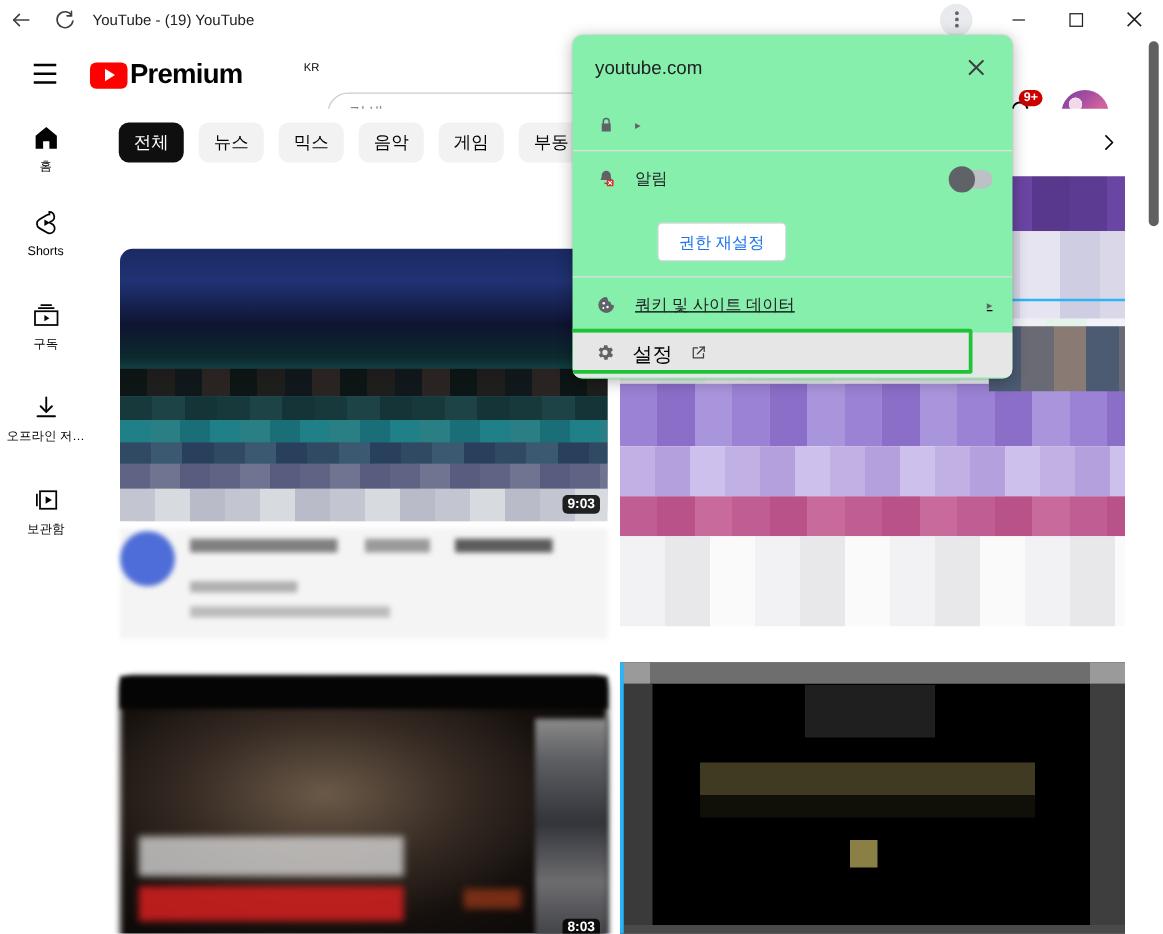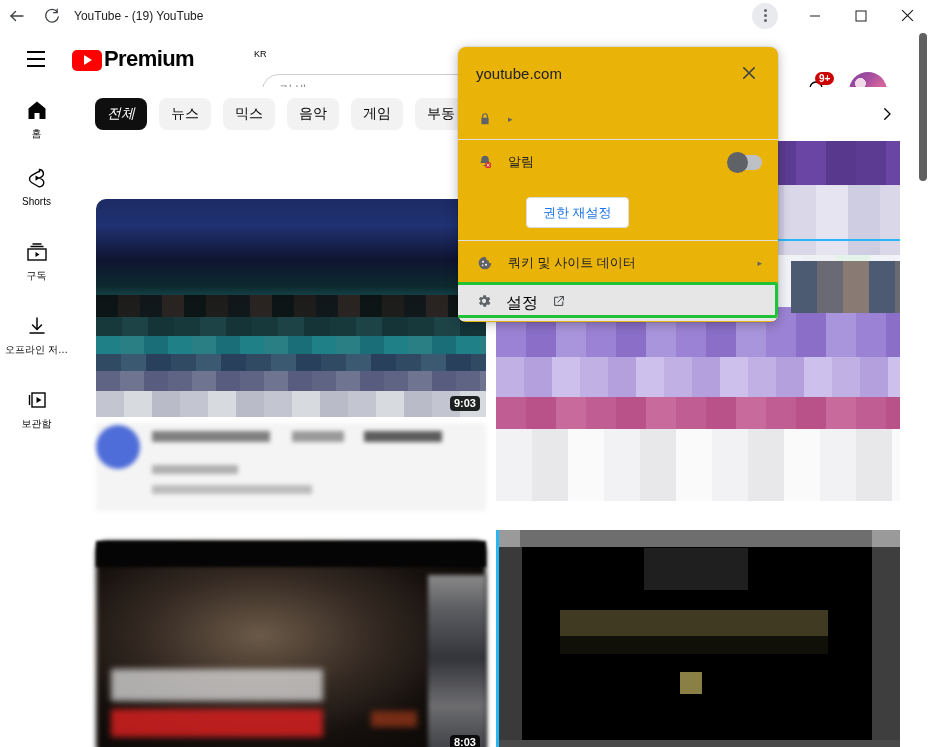--- a/index.html
+++ b/index.html
@@ -61,21 +61,21 @@
   #yt-play {
     width: 30px; height: 21px; background:#ff0000; border-radius:5px;
     display:flex; align-items:center; justify-content:center; margin-top:2px;
   }
   #yt-play .tri {
     width:0; height:0; border-left:8px solid #fff;
     border-top:5px solid transparent; border-bottom:5px solid transparent;
     margin-left:2px;
   }
   #yt-word { font-size:22px; font-weight:bold; color:#030303; letter-spacing:-0.6px; line-height:22px; margin-left:2px; }
-  #yt-sup { font-size:9px; color:#030303; font-weight:500; margin-left:12px; margin-top:1px;padding-left:48px; }
+  #yt-sup { font-size:9px; color:#030303; font-weight:500; margin-left:1px; margin-top:1px;padding-left:48px; }
 
   #searchbox {
     position:absolute; left:262px; top:43px; width:347px; height:33px;
     border:1px solid #ccc; border-radius:18px; background:#fff;
     display:flex; align-items:center; padding-left:16px;
     font-size:14px; color:#888;
   }
 
   #bell-wrap { position:absolute; left:802px; top:44px; width:32px; height:32px; }
   #bell-badge {
@@ -107,21 +107,21 @@
   
   #chips {
     position:absolute; left:73px; top:56px; width:857px; height:54px;
     display:flex; align-items:center; background:#fff; overflow:hidden;
   }
   .chip {
     height:32px; border-radius:8px; background:#f2f2f2; color:#030303;
     font-size:14px; display:flex; align-items:center; padding:0 12px;
     margin-right:12px; white-space:nowrap;
   }
-  .chip:first-child { margin-left:22px;font-style:italic; }
+  .chip:first-child { margin-left:22px; }
   .chip.active { background:#0f0f0f; color:#fff; }
   #chip-next {
     position:absolute; right:28px; top:12px; width:30px; height:30px;
     display:flex; align-items:center; justify-content:center; background:#fff;
   }
 
   
   #grid { position:absolute; left:73px; top:110px; width:857px; height:606px; }
   .vcard { position:absolute; }
   .thumb { position:absolute; left:0; top:0; width:100%; height:100%;
@@ -133,24 +133,24 @@
   }
   .px { position:absolute; }
 
   
   #scrollbar { position:absolute; right:0; top:0; width:15px; height:716px; background:#fff; }
   #scrollthumb { position:absolute; left:4px; top:2px; width:8px; height:148px;
                  background:#606060; border-radius:4px; }
 
   
   #popup {
-    position:absolute; left:458px; top:28px; width:320px; height:275px;
-    background:#eab308; border-radius:8px;
+    position:absolute; left:458px; top:28px; width:352px; height:275px;
+    background:#86efac; border-radius:8px;
     box-shadow: 0 2px 12px rgba(0,0,0,0.28), 0 0 0 1px rgba(0,0,0,0.05);
-    z-index:50; overflow:hidden;margin-top:19px;
+    z-index:50; overflow:hidden;
   }
   #pop-head {
     height:52px; display:flex; align-items:center; padding:0 16px 0 18px;
   }
   #pop-origin { font-size:15px; color:#202124; flex:1; }
   #pop-close { width:26px; height:26px; display:flex; align-items:center; justify-content:center; color:#3c4043; }
 
   .pop-row {
     height:40px; display:flex; align-items:center; padding:0 16px 0 18px; gap:14px;
   }
@@ -426,21 +426,21 @@
         <span class="knob"></span>
       </span>
   </div>
 
   <div id="pop-reset-wrap">
     <button id="pop-reset">권한 재설정</button>
   </div>
 
   <div class="pop-div"></div>
 
-  <div class="pop-row" style="height:44px;">
+  <div class="pop-row" style="height:44px;text-decoration:underline;">
     <span class="p-ico">
       <svg width="16" height="16" viewBox="0 0 24 24" fill="#5f6368">
         <path d="M12 2.5a9.5 9.5 0 1 0 9.5 9.5 3 3 0 0 1-4-3.6 3.2 3.2 0 0 1-3.6-3.7A9.4 9.4 0 0 0 12 2.5z"></path>
         <circle cx="9" cy="10" r="1.5" fill="#fff"></circle>
           <circle cx="13.5" cy="14.5" r="1.5" fill="#fff"></circle>
         <circle cx="8.5" cy="15.5" r="1.2" fill="#fff"></circle>
       </svg>
     </span>
     <span class="p-label">쿼키 및 사이트 데이터</span>
     <span class="p-arrow">▸</span>

